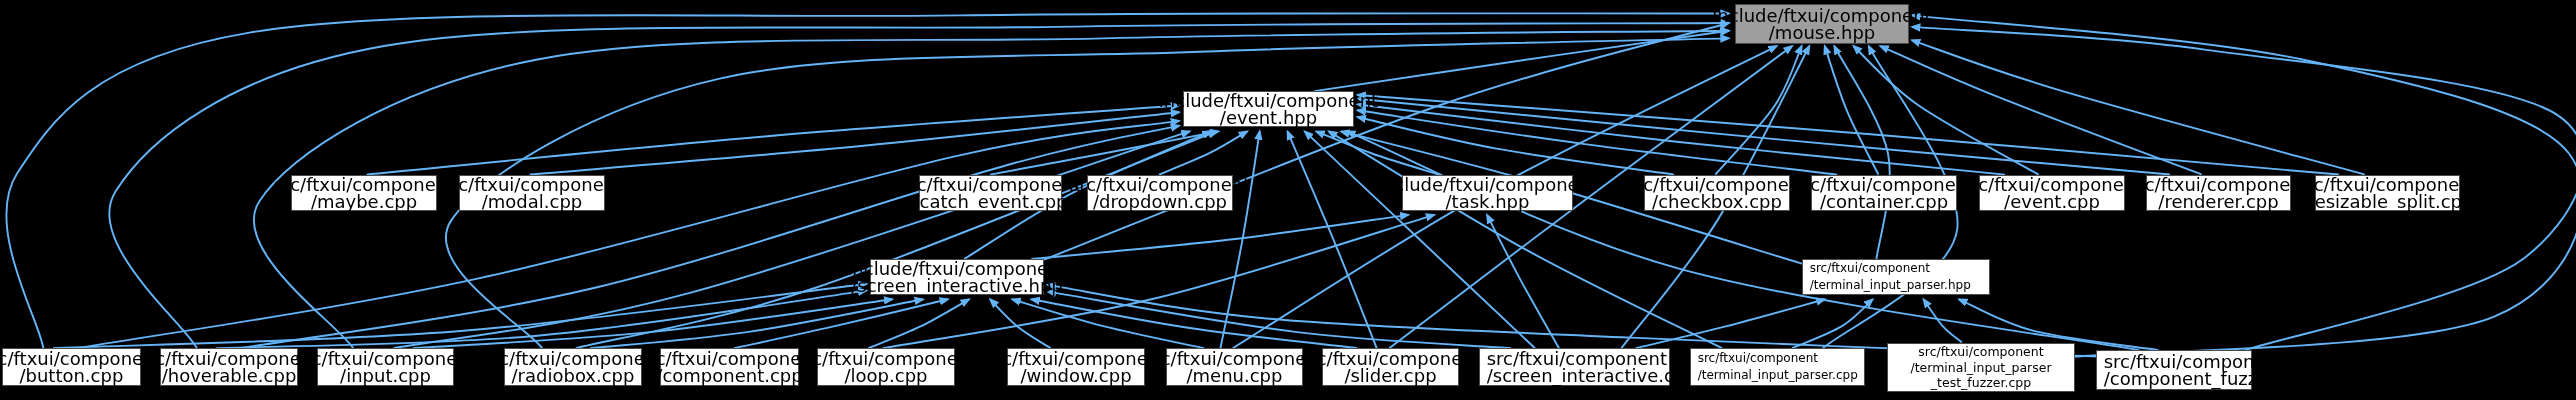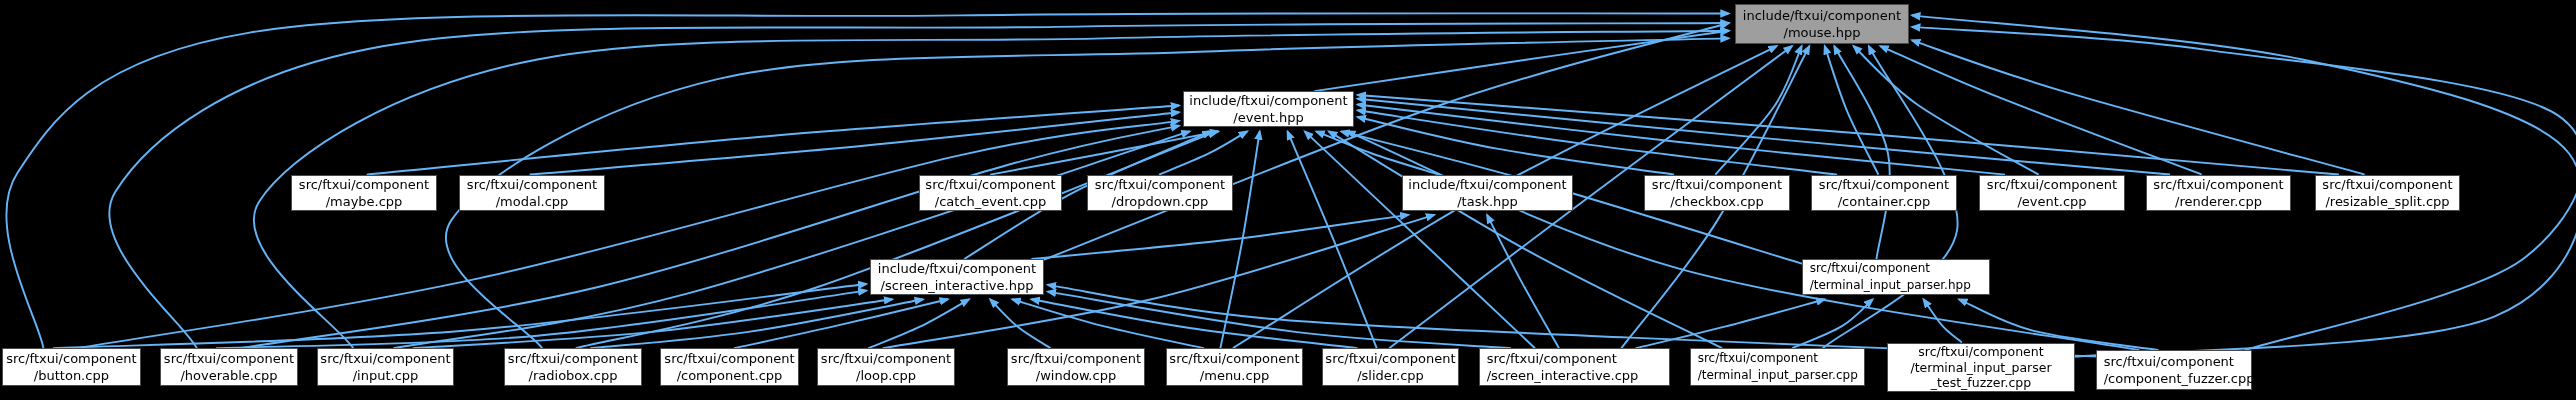--- a/index.html
+++ b/index.html
@@ -8,21 +8,21 @@
     background:var(--bg,#000);
     font-family:"DejaVu Sans","Liberation Sans",sans-serif;
   }
   svg.edges{position:absolute;left:0;top:0;width:2576px;height:400px;}
   .edge{fill:none;stroke:var(--edge,#64b4f7);stroke-width:2px;}
   .node{
     position:absolute;box-sizing:border-box;
     display:flex;align-items:center;justify-content:center;
     background:var(--fill,#fff);border:1.9px solid var(--border,#4b4b4b);
     color:var(--text,#000);
-    font-size:13px;line-height:17.3px;text-align:center;white-space:pre-line;
+    font-size:18px;line-height:17.3px;text-align:center;white-space:pre-line;
     cursor:pointer;
   }
   .node.hl{background:var(--hlfill,#9e9e9e);}
   .node.left{justify-content:flex-start;text-align:left;padding-left:6.7px;}
   .node.three{line-height:15.4px;font-size:12.5px;}
   .node.tight{font-size:12px;}
 </style>
 </head>
 <body>
 

